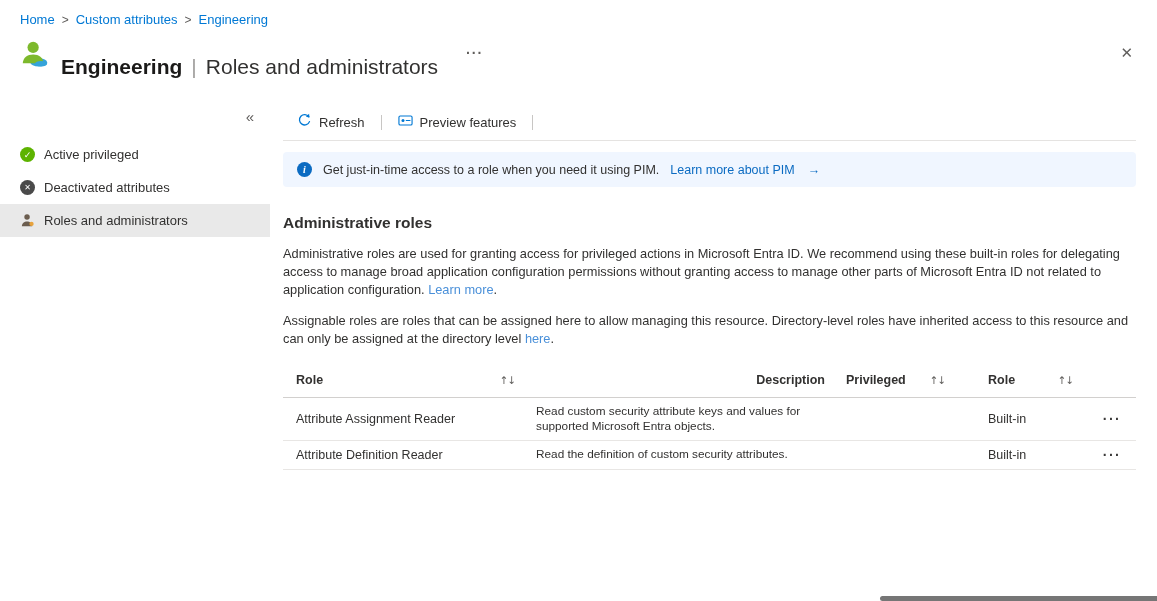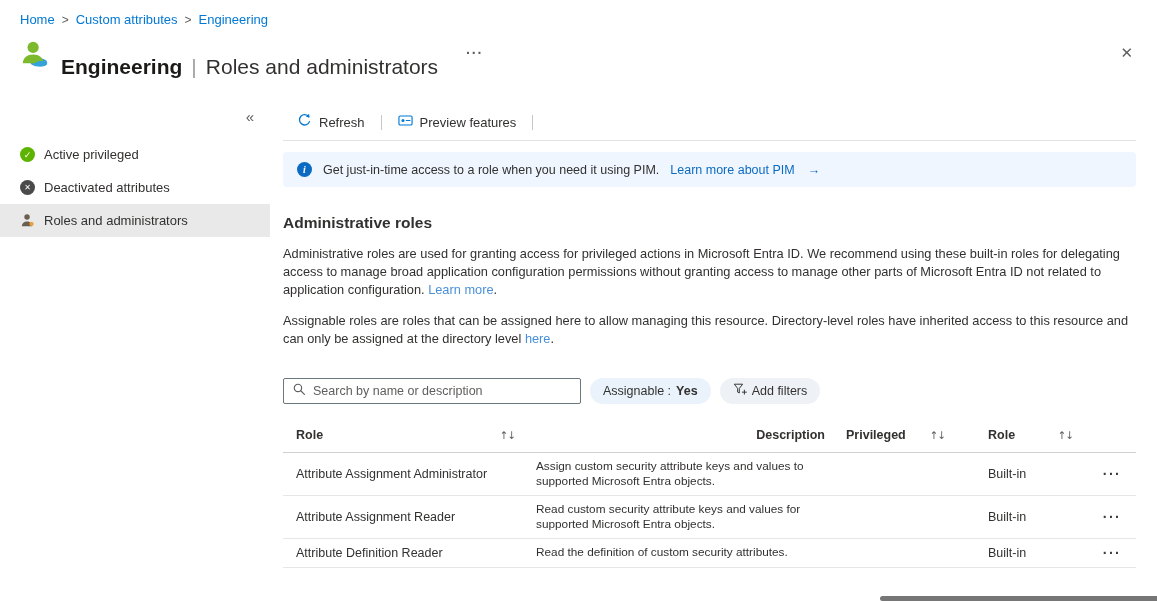--- a/index.html
+++ b/index.html
@@ -170,44 +170,20 @@
       <h2 class="section-heading">Administrative roles</h2>
       <p class="para">
         <span>Administrative roles are used for granting access for privileged actions in Microsoft Entra ID. We recommend using these built-in roles for delegating access to manage broad application configuration permissions without granting access to manage other parts of Microsoft Entra ID not related to application configuration.</span>
         <a>Learn more</a><span>.</span>
       </p>
       <p class="para second">
         <span>Assignable roles are roles that can be assigned here to allow managing this resource. Directory-level roles have inherited access to this resource and can only be assigned at the directory level</span>
         <a>here</a><span>.</span>
       </p>
 
-      <div class="filter-row">
-        <div class="searchbox">
-          <span>
-            <svg viewBox="0 0 16 16" width="14" height="14">
-              <circle cx="6.8" cy="6.8" r="4.2" fill="none" stroke="#605e5c" stroke-width="1.3"></circle>
-              <path d="M10 10l4.2 4.2" stroke="#605e5c" stroke-width="1.3" stroke-linecap="round"></path>
-            </svg>
-          </span>
-          <input type="text" placeholder="Search by name or description" style="">
-        </div>
-        <button class="pill assignable">
-          <span>Assignable :</span>
-          <span class="bold">Yes</span>
-        </button>
-        <button class="pill addfilter">
-          <span>
-            <svg viewBox="0 0 16 16" width="14" height="14">
-              <path d="M1.5 2.5h9.5l-3.8 4.8v5.2l-1.9-1V7.3z" fill="none" stroke="#323130" stroke-width="1.1" stroke-linejoin="round"></path>
-              <path d="M13 9.3v4.6M10.7 11.6h4.6" stroke="#323130" stroke-width="1.1" stroke-linecap="round"></path>
-            </svg>
-          </span>
-          <span>Add filters</span>
-        </button>
-      </div>
 
       <table class="roles-table">
         <colgroup>
           <col style="width:240px">
             <col style="width:310px">
             <col style="width:142px">
             <col style="width:108px">
             <col>
         </colgroup>
         <thead>
@@ -230,27 +206,20 @@
             <th>
               <span class="th-inner" style="padding-right:2px">
                 <span>Role</span>
                 <span class="sort">↑↓</span>
               </span>
             </th>
             <th></th>
           </tr>
         </thead>
         <tbody>
-          <tr>
-            <td>Attribute Assignment Administrator</td>
-            <td class="desc">Assign custom security attribute keys and values to supported Microsoft Entra objects.</td>
-            <td></td>
-            <td>Built-in</td>
-            <td class="actions"><span class="row-more">···</span></td>
-          </tr>
           <tr>
             <td>Attribute Assignment Reader</td>
             <td class="desc">Read custom security attribute keys and values for supported Microsoft Entra objects.</td>
             <td></td>
             <td>Built-in</td>
             <td class="actions"><span class="row-more">···</span></td>
           </tr>
           <tr>
             <td>Attribute Definition Reader</td>
             <td class="desc">Read the definition of custom security attributes.</td>

